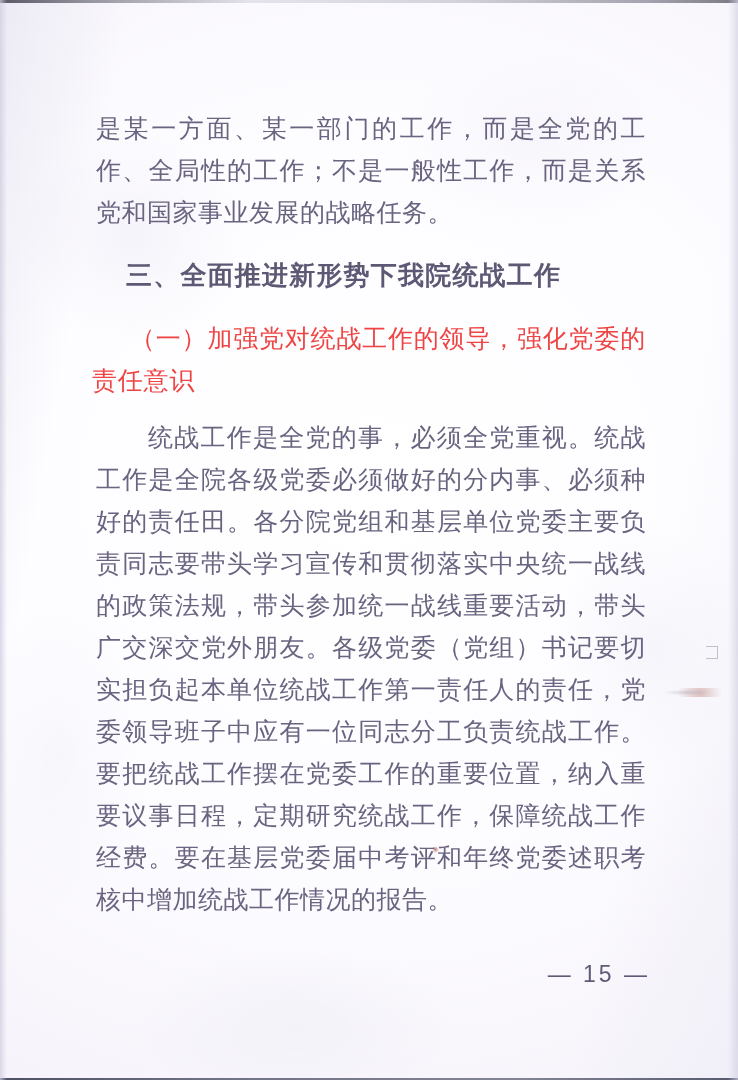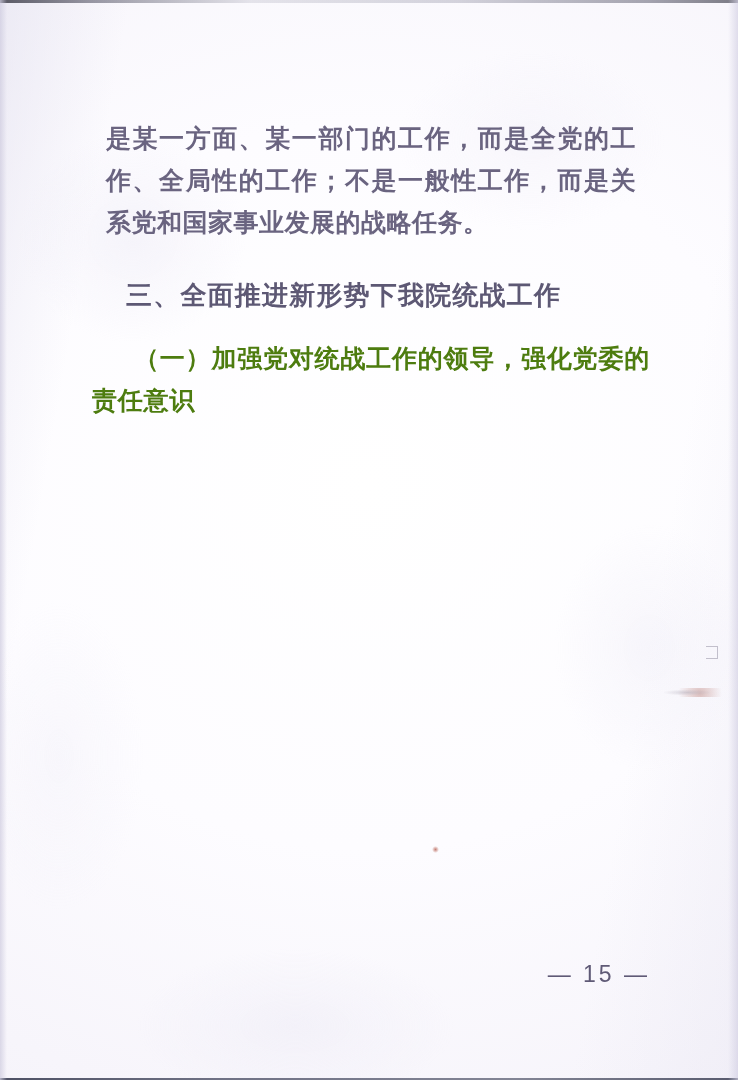--- a/index.html
+++ b/index.html
@@ -132,42 +132,42 @@
     text-align-last: left;
     text-justify: inter-character;
     line-height: 42px;
     letter-spacing: 0.5px;
     white-space: normal;
     word-break: break-all;
   }
 
   .para {
     font-size: 25px;
-    font-weight: 700;
-    margin: 14px;
+    font-weight: 400;
+    margin: 4px;
   }
   .para.indent { text-indent: 52px; }
 
   .heading {
     font-size: 26px;
     font-weight: 700;
     color: #5d5874;
     margin: 0;
     text-indent: 34px;
     text-align: center;
     letter-spacing: 1.2px;
   }
 
   .subheading {
     font-size: 25px;
-    font-weight: 700;
-    color: #4d7c0f;
+    font-weight: 400;
+    color: #ef4444;
     margin: 0;
     text-indent: 34px;
-    text-align: right;
+    text-align: center;
     letter-spacing: 0.8px;
   }
 
   .spacer-sm { height: 11px; }
   .spacer-md { height: 16px; }
 
   
   .page-number {
     position: absolute;
     right: 88px;
@@ -206,20 +206,21 @@
 
     <div class="spacer-sm"></div>
 
 
     <div class="spacer-sm"></div>
 
     <h3 class="subheading">（一）加强党对统战工作的领导，强化党委的责任意识</h3>
 
     <div class="spacer-sm"></div>
 
+    <p class="para indent">统战工作是全党的事，必须全党重视。统战工作是全院各级党委必须做好的分内事、必须种好的责任田。各分院党组和基层单位党委主要负责同志要带头学习宣传和贯彻落实中央统一战线的政策法规，带头参加统一战线重要活动，带头广交深交党外朋友。各级党委（党组）书记要切实担负起本单位统战工作第一责任人的责任，党委领导班子中应有一位同志分工负责统战工作。要把统战工作摆在党委工作的重要位置，纳入重要议事日程，定期研究统战工作，保障统战工作经费。要在基层党委届中考评和年终党委述职考核中增加统战工作情况的报告。</p>
 
     <div class="spacer-sm"></div>
 
   </div>
 
   <div class="page-number">— 15 —</div>
 
 </div>
 
 </body></html>

